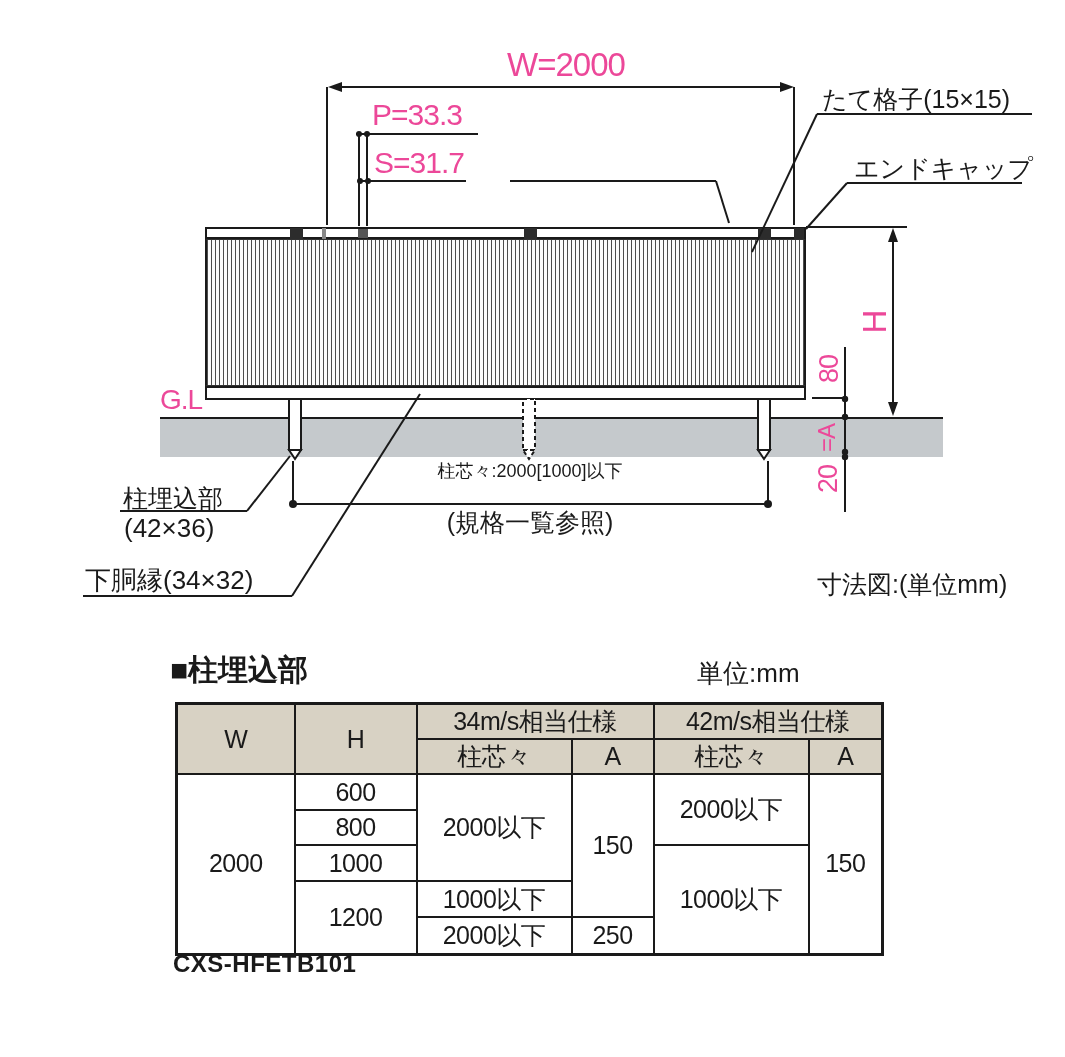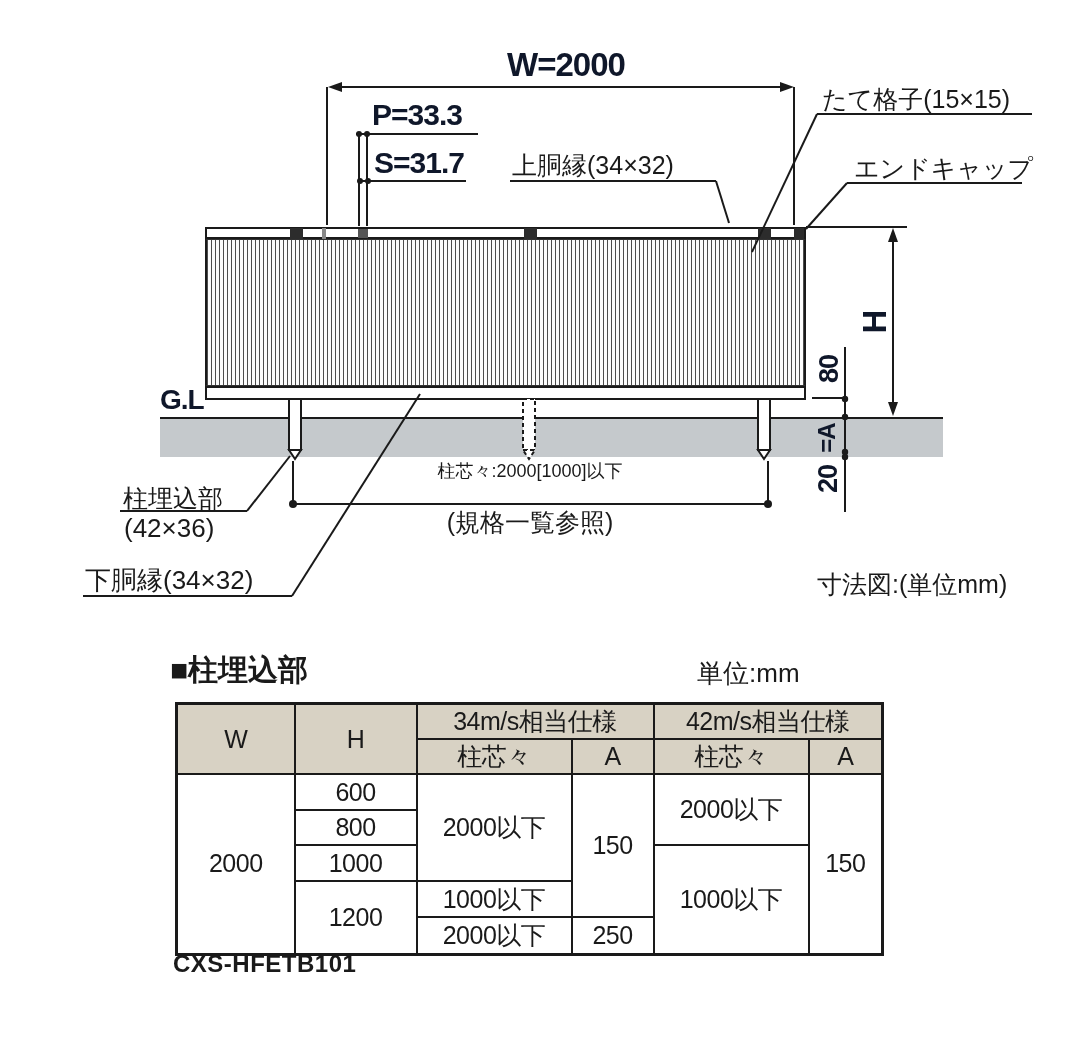--- a/index.html
+++ b/index.html
@@ -1,19 +1,19 @@
 <!DOCTYPE html>
 <html><head>
 <meta charset="utf-8">
 <style>
   html,body{margin:0;padding:0;background:#fff;}
   .canvas{position:relative;width:1065px;height:1057px;background:#ffffff;overflow:hidden;
           font-family:"Liberation Sans","DejaVu Sans",sans-serif;color:#1a1a1a;}
   .abs{position:absolute;}
-  .dim{font-weight:bold;letter-spacing:-1px;color:#0f172a;white-space:nowrap;}
+  .dim{font-weight:normal;letter-spacing:-1px;color:#ec4899;white-space:nowrap;}
   .jp{color:#1a1a1a;white-space:nowrap;}
   .rot{transform:rotate(-90deg);transform-origin:center center;text-align:center;}
   .ctr{text-align:center;}
   
   .rail{background:#ffffff;border:2px solid #1a1a1a;box-sizing:border-box;}
   .slats{background:repeating-linear-gradient(90deg,#4d4d4d 0px,#4d4d4d 1px,#fcfcfc 1px,#fcfcfc 4px);
          border-left:2px solid #1a1a1a;border-right:2px solid #1a1a1a;
          border-top:1px solid #333;border-bottom:1px solid #333;box-sizing:border-box;}
   .cap{background:#2c2c2c;}
   .tickmark{background:#888;}
@@ -115,21 +115,20 @@
       <circle cx="845" cy="452" r="3.2"></circle>
         <circle cx="845" cy="457" r="3.2"></circle>
       <circle cx="293" cy="504" r="4"></circle>
         <circle cx="768" cy="504" r="4"></circle>
     </g>
   </svg>
 
   <div class="abs dim ctr" style="left:488px;top:46px;width:156px;font-size:33px;">W=2000</div>
   <div class="abs dim" style="left:372px;top:98px;font-size:30px;">P=33.3</div>
   <div class="abs dim" style="left:374px;top:146px;font-size:30px;">S=31.7</div>
-  <div class="abs jp" style="left:512px;top:149px;font-size:25px;">上胴縁(34×32)</div>
   <div class="abs jp" style="left:822px;top:83px;font-size:25px;">たて格子(15×15)</div>
   <div class="abs jp" style="left:854px;top:152px;font-size:25px;">エンドキャップ</div>
   <div class="abs dim" style="left:160px;top:384px;font-size:28px;">G.L</div>
   <div class="abs dim rot" style="left:850px;top:297px;width:50px;height:50px;line-height:50px;font-size:33px;">H</div>
   <div class="abs dim rot" style="left:804px;top:344px;width:50px;height:50px;line-height:50px;font-size:27px;">80</div>
   <div class="abs dim rot" style="left:802px;top:413px;width:50px;height:50px;line-height:50px;font-size:24px;">=A</div>
   <div class="abs dim rot" style="left:803px;top:454px;width:50px;height:50px;line-height:50px;font-size:27px;">20</div>
   <div class="abs jp" style="left:123px;top:482px;font-size:25px;">柱埋込部</div>
   <div class="abs jp" style="left:124px;top:513px;font-size:26px;">(42×36)</div>
   <div class="abs jp" style="left:85px;top:563px;font-size:26px;">下胴縁(34×32)</div>

